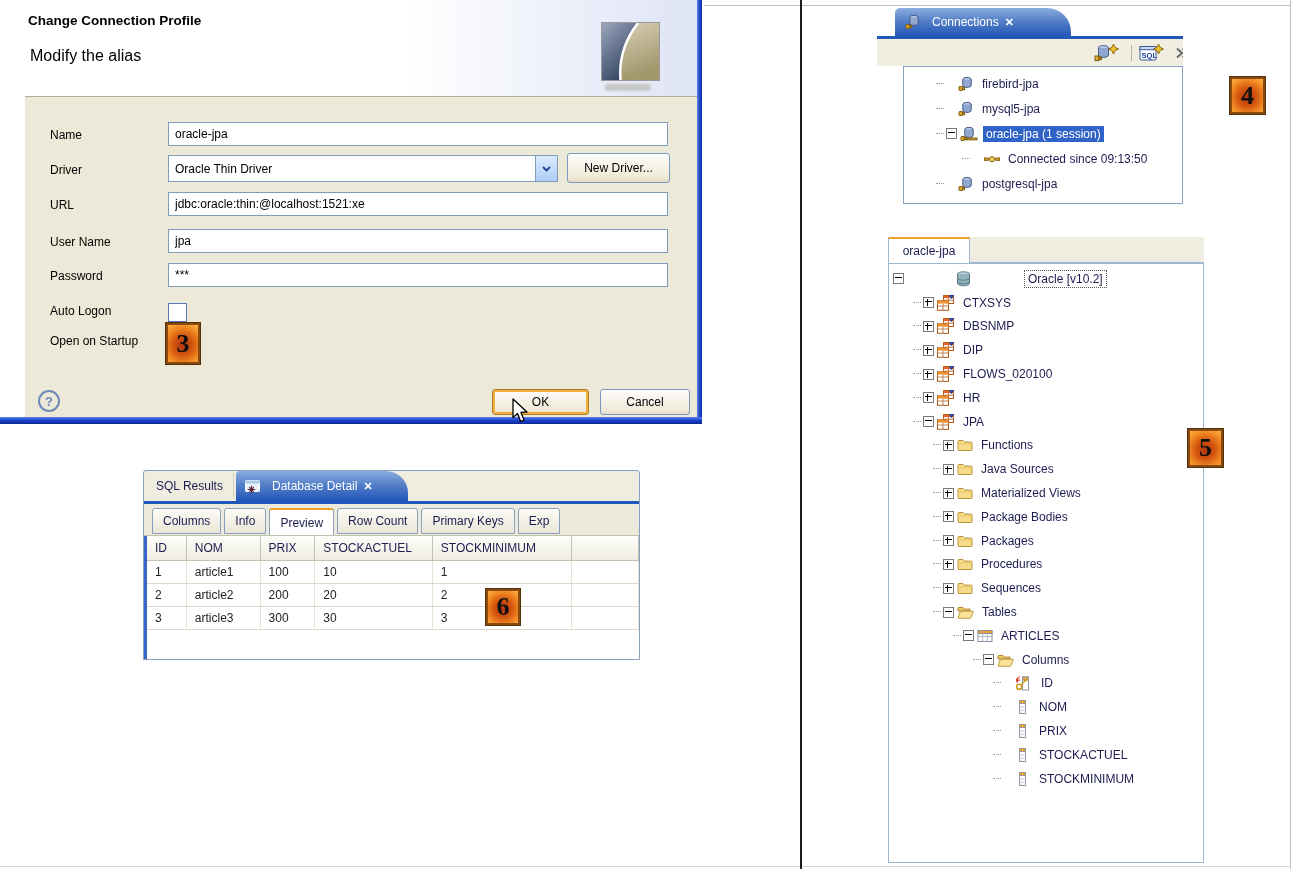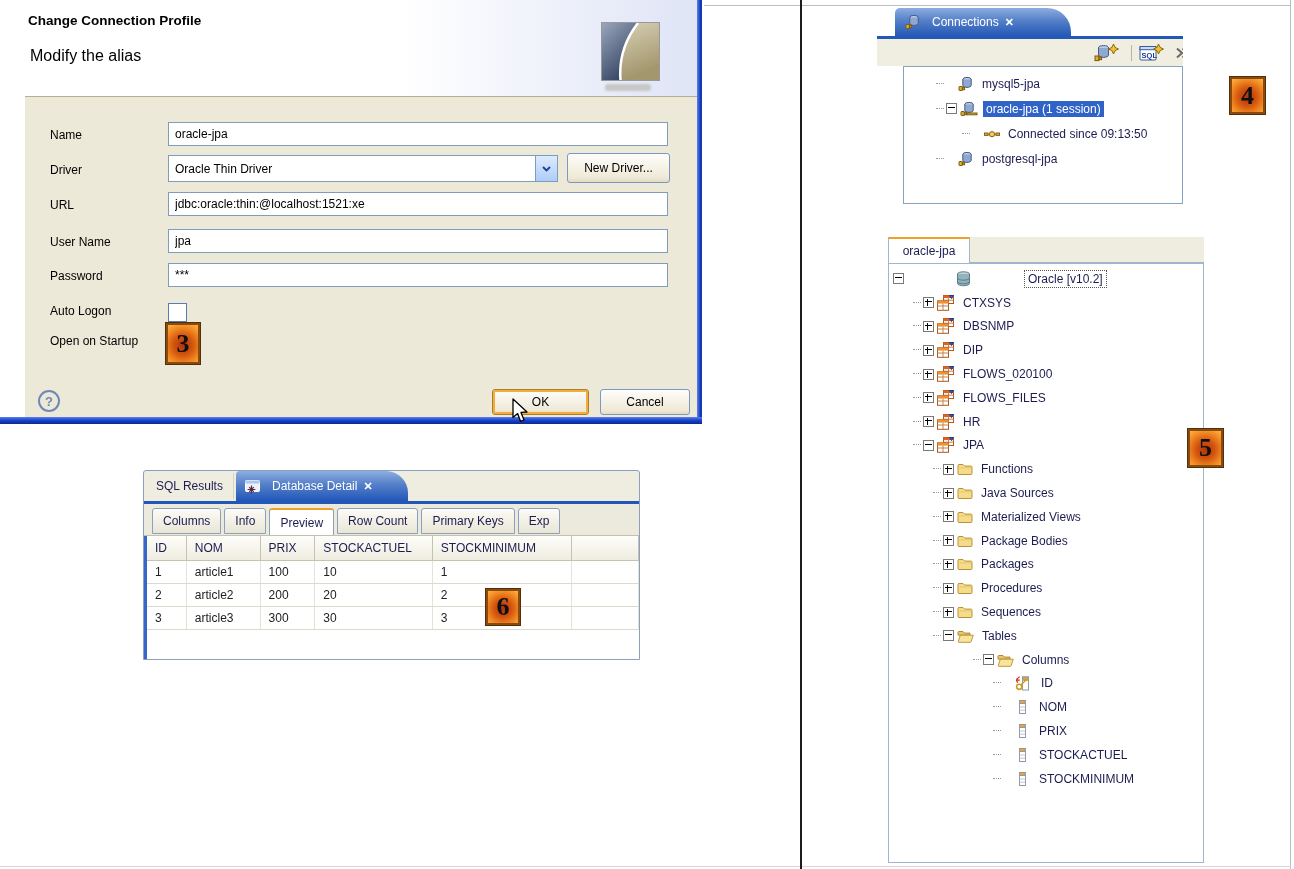--- a/index.html
+++ b/index.html
@@ -218,20 +218,31 @@
     <div id="conn-box">
         <div class="trow" style="height: 25px; padding-left: 32px;">
           <span class="dash"></span>
           <span class="exp-spacer"></span>
           <span class="ticon"><svg width="16" height="16" viewBox="0 0 16 16">
               <ellipse cx="9" cy="3.4" rx="4.2" ry="2" fill="#b8cce8" stroke="#4a5a88"></ellipse>
               <path d="M4.8 3.4 v6 c0 1.1 1.9 2 4.2 2 s4.2 -.9 4.2 -2 V3.4" fill="#8fa8d0" stroke="#4a5a88"></path>
               <rect x="1" y="10.5" width="3.4" height="4" rx="0.5" fill="#e0b030" stroke="#7a5a10"></rect>
               <rect x="4.4" y="11.3" width="2.2" height="2.4" fill="#c89020" stroke="#7a5a10"></rect>
             </svg></span>
+          <span class="tlabel">firebird-jpa</span>
+        </div>
+        <div class="trow" style="height: 25px; padding-left: 32px;">
+          <span class="dash"></span>
+          <span class="exp-spacer"></span>
+          <span class="ticon"><svg width="16" height="16" viewBox="0 0 16 16">
+              <ellipse cx="9" cy="3.4" rx="4.2" ry="2" fill="#b8cce8" stroke="#4a5a88"></ellipse>
+              <path d="M4.8 3.4 v6 c0 1.1 1.9 2 4.2 2 s4.2 -.9 4.2 -2 V3.4" fill="#8fa8d0" stroke="#4a5a88"></path>
+              <rect x="1" y="10.5" width="3.4" height="4" rx="0.5" fill="#e0b030" stroke="#7a5a10"></rect>
+              <rect x="4.4" y="11.3" width="2.2" height="2.4" fill="#c89020" stroke="#7a5a10"></rect>
+            </svg></span>
           <span class="tlabel">mysql5-jpa</span>
         </div>
         <div class="trow" style="height: 25px; padding-left: 32px;">
           <span class="dash"></span>
           <span class="exp minus"></span>
           <span class="ticon"><svg width="18" height="16" viewBox="0 0 18 16">
               <ellipse cx="9" cy="3.4" rx="4.2" ry="2" fill="#b8cce8" stroke="#4a5a88"></ellipse>
               <path d="M4.8 3.4 v6 c0 1.1 1.9 2 4.2 2 s4.2 -.9 4.2 -2 V3.4" fill="#8fa8d0" stroke="#4a5a88"></path>
               <rect x="1" y="10.5" width="3.4" height="4" rx="0.5" fill="#e0b030" stroke="#7a5a10"></rect>
               <rect x="4.4" y="11.3" width="2.2" height="2.4" fill="#c89020" stroke="#7a5a10"></rect>
@@ -339,48 +350,34 @@
         <span class="exp plus"></span>
         <span class="ticon"><svg width="18" height="16" viewBox="0 0 18 16">
             <rect x="6.5" y="0.5" width="10" height="8" fill="#fff" stroke="#b05818"></rect>
             <rect x="6.5" y="0.5" width="10" height="2.6" fill="#e06028"></rect>
             <path d="M6.5 5.2 h10 M11.5 3.1 v5.4" stroke="#c08050" fill="none"></path>
             <path d="M12.5 0.5 h4 l-2 3 z" fill="#3a62c8" stroke="#1a3a90"></path>
             <rect x="0.5" y="5.8" width="11" height="9.5" fill="#fff" stroke="#b05818"></rect>
             <rect x="0.5" y="5.8" width="11" height="2.8" fill="#f09030"></rect>
             <path d="M0.5 11 h11 M6 8.6 v6.7" stroke="#c08050" fill="none"></path>
           </svg></span>
-        <span class="tlabel">FLOWS_FILES</span>
+        <span class="tlabel">HR</span>
       </div>
       <div class="trow" style="height: 23.8px; padding-left: 24px;">
         <span class="dash"></span>
-        <span class="exp plus"></span>
+        <span class="exp minus"></span>
         <span class="ticon"><svg width="18" height="16" viewBox="0 0 18 16">
             <rect x="6.5" y="0.5" width="10" height="8" fill="#fff" stroke="#b05818"></rect>
             <rect x="6.5" y="0.5" width="10" height="2.6" fill="#e06028"></rect>
             <path d="M6.5 5.2 h10 M11.5 3.1 v5.4" stroke="#c08050" fill="none"></path>
             <path d="M12.5 0.5 h4 l-2 3 z" fill="#3a62c8" stroke="#1a3a90"></path>
             <rect x="0.5" y="5.8" width="11" height="9.5" fill="#fff" stroke="#b05818"></rect>
             <rect x="0.5" y="5.8" width="11" height="2.8" fill="#f09030"></rect>
             <path d="M0.5 11 h11 M6 8.6 v6.7" stroke="#c08050" fill="none"></path>
           </svg></span>
-        <span class="tlabel">HR</span>
-      </div>
-      <div class="trow" style="height: 23.8px; padding-left: 24px;">
-        <span class="dash"></span>
-        <span class="exp minus"></span>
-        <span class="ticon"><svg width="18" height="16" viewBox="0 0 18 16">
-            <rect x="6.5" y="0.5" width="10" height="8" fill="#fff" stroke="#b05818"></rect>
-            <rect x="6.5" y="0.5" width="10" height="2.6" fill="#e06028"></rect>
-            <path d="M6.5 5.2 h10 M11.5 3.1 v5.4" stroke="#c08050" fill="none"></path>
-            <path d="M12.5 0.5 h4 l-2 3 z" fill="#3a62c8" stroke="#1a3a90"></path>
-            <rect x="0.5" y="5.8" width="11" height="9.5" fill="#fff" stroke="#b05818"></rect>
-            <rect x="0.5" y="5.8" width="11" height="2.8" fill="#f09030"></rect>
-            <path d="M0.5 11 h11 M6 8.6 v6.7" stroke="#c08050" fill="none"></path>
-          </svg></span>
         <span class="tlabel">JPA</span>
       </div>
       <div class="trow" style="height: 23.8px; padding-left: 44px;">
         <span class="dash"></span>
         <span class="exp plus"></span>
         <span class="ticon"><svg width="16" height="16" viewBox="0 0 16 16">
             <path d="M1 4.5 c0-.6.4-1 1-1 h4 l1.6 1.6 h6.4 c.6 0 1 .4 1 1 v6.4 c0 .6-.4 1-1 1 H2 c-.6 0-1-.4-1-1 Z" fill="#f6dc8a" stroke="#b8923a"></path>
             <path d="M1 6.9 h14" stroke="#e8c868" fill="none"></path>
           </svg></span>
         <span class="tlabel">Functions</span>
@@ -440,20 +437,30 @@
         <span class="tlabel">Sequences</span>
       </div>
       <div class="trow" style="height: 23.8px; padding-left: 44px;">
         <span class="dash"></span>
         <span class="exp minus"></span>
         <span class="ticon"><svg width="17" height="16" viewBox="0 0 17 16">
             <path d="M1 4.5 c0-.6.4-1 1-1 h4 l1.6 1.6 h5.4 v2 h-12 z" fill="#e8c868" stroke="#b08830"></path>
             <path d="M1.2 13.8 l2.1-6.6 h13 l-2.3 6.6 c-.1.3-.5.5-.9.5 H2 c-.5 0-.9-.2-.8-.5 z" fill="#f8e49a" stroke="#c09840"></path>
           </svg></span>
         <span class="tlabel">Tables</span>
+      </div>
+      <div class="trow" style="height: 23.8px; padding-left: 64px;">
+        <span class="dash"></span>
+        <span class="exp minus"></span>
+        <span class="ticon"><svg width="16" height="16" viewBox="0 0 16 16">
+            <rect x="1" y="2.5" width="14" height="11" fill="#fff" stroke="#8890a0"></rect>
+            <rect x="1" y="2.5" width="14" height="3" fill="#f0a030" stroke="#8890a0"></rect>
+            <path d="M1 8.5 h14 M5.7 5.5 v8 M10.3 5.5 v8" stroke="#b0b8c8" fill="none"></path>
+          </svg></span>
+        <span class="tlabel">ARTICLES</span>
       </div>
       <div class="trow" style="height: 23.8px; padding-left: 84px;">
         <span class="dash"></span>
         <span class="exp minus"></span>
         <span class="ticon"><svg width="17" height="16" viewBox="0 0 17 16">
             <path d="M1 4.5 c0-.6.4-1 1-1 h4 l1.6 1.6 h5.4 v2 h-12 z" fill="#e8c868" stroke="#b08830"></path>
             <path d="M1.2 13.8 l2.1-6.6 h13 l-2.3 6.6 c-.1.3-.5.5-.9.5 H2 c-.5 0-.9-.2-.8-.5 z" fill="#f8e49a" stroke="#c09840"></path>
           </svg></span>
         <span class="tlabel">Columns</span>
       </div>

